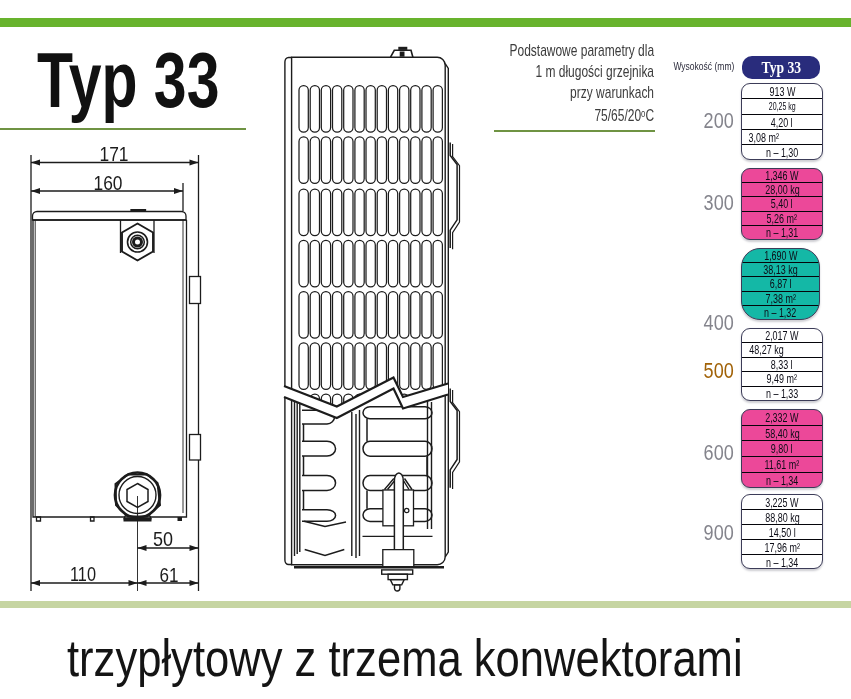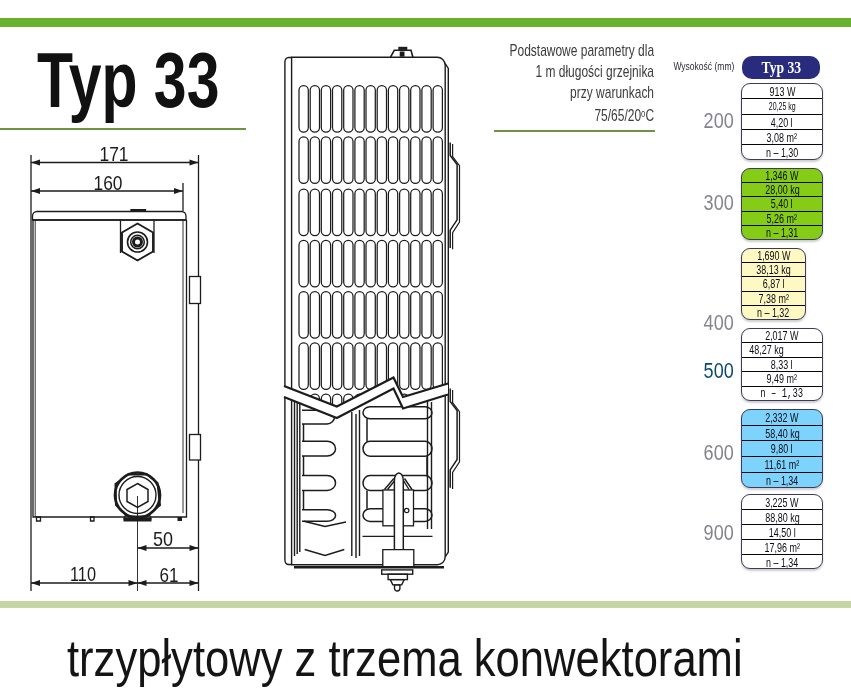--- a/index.html
+++ b/index.html
@@ -203,59 +203,59 @@
 </div>
 
 <div class="abs" style="left:741.8px;top:55.8px;width:78.3px;height:22.8px;background:#292c7c;border-radius:10px;color:#ffffff;font-family:'Liberation Serif',serif;font-weight:bold;font-size:17.5px;text-align:center;line-height:23px;"><span class="cx" style="transform:scaleX(0.78);transform-origin:50% 0;">Typ 33</span></div>
 
 <div class="abs lab" style="left:654px;top:108.4px;width:80px;text-align:right;font-size:22px;color:#84848c;"><span class="cx" style="transform:scaleX(0.82);transform-origin:100% 0;">200</span></div>
 
 <div class="abs lab" style="left:654px;top:189.7px;width:80px;text-align:right;font-size:22px;color:#84848c;"><span class="cx" style="transform:scaleX(0.82);transform-origin:100% 0;">300</span></div>
 
 <div class="abs lab" style="left:654px;top:269.8px;width:80px;text-align:right;font-size:22px;color:#84848c;margin-top:40px;"><span class="cx" style="transform:scaleX(0.82);transform-origin:100% 0;">400</span></div>
 
-<div class="abs lab" style="left:654px;top:358.4px;width:80px;text-align:right;font-size:22px;color:#0c4a6e;"><span class="cx" style="transform:scaleX(0.82);transform-origin:100% 0;">500</span></div>
+<div class="abs lab" style="left:654px;top:358.4px;width:80px;text-align:right;font-size:22px;color:#a16207;"><span class="cx" style="transform:scaleX(0.82);transform-origin:100% 0;">500</span></div>
 
 <div class="abs lab" style="left:654px;top:439.5px;width:80px;text-align:right;font-size:22px;color:#84848c;"><span class="cx" style="transform:scaleX(0.82);transform-origin:100% 0;">600</span></div>
 
 <div class="abs lab" style="left:654px;top:520px;width:80px;text-align:right;font-size:22px;color:#84848c;"><span class="cx" style="transform:scaleX(0.82);transform-origin:100% 0;">900</span></div>
 
 <div class="abs" style="left:741px;top:83px;width:82.3px;height:76.5px;background:#ffffff;border:1.4px solid #3c3c58;border-radius:9px;box-sizing:border-box;box-shadow:0 1.5px 2px rgba(60,60,80,0.25);overflow:hidden;">
 <div style="height:15.30px;line-height:15.30px;text-align:center;font-size:12.8px;color:#0c0c16;border-bottom:1.5px solid #05050a;box-sizing:border-box;"><span class="cx" style="transform:scaleX(0.7);transform-origin:50% 50%;">913 W</span></div>
 <div style="height:15.30px;line-height:15.30px;text-align:center;font-size:10px;color:#0c0c16;border-bottom:1.5px solid #05050a;box-sizing:border-box;"><span class="cx" style="transform:scaleX(0.7);transform-origin:50% 50%;">20,25 kg</span></div>
 <div style="height:15.30px;line-height:15.30px;text-align:center;font-size:12.8px;color:#0c0c16;border-bottom:1.5px solid #05050a;box-sizing:border-box;"><span class="cx" style="transform:scaleX(0.7);transform-origin:50% 50%;">4,20 l</span></div>
-<div style="height:15.30px;line-height:15.30px;text-align:center;font-size:12.8px;color:#0c0c16;border-bottom:1.5px solid #05050a;box-sizing:border-box;"><span class="cx" style="transform:scaleX(0.7);transform-origin:50% 50%;">3,08 m²</span></div>
+<div style="height:15.30px;line-height:15.30px;font-size:12.8px;color:#0c0c16;border-bottom:1.5px solid #05050a;box-sizing:border-box;"><span class="cx" style="transform:scaleX(0.7);transform-origin:50% 50%;">3,08 m²</span></div>
 <div style="height:15.30px;line-height:15.30px;text-align:center;font-size:12.8px;color:#0c0c16;box-sizing:border-box;"><span class="cx" style="transform:scaleX(0.7);transform-origin:50% 50%;">n – 1,30</span></div>
 </div>
 
-<div class="abs" style="left:741px;top:167.5px;width:82.3px;height:72.0px;background:#84cc16;border:1.4px solid #3c3c58;border-radius:9px;box-sizing:border-box;box-shadow:0 1.5px 2px rgba(60,60,80,0.25);overflow:hidden;text-decoration:underline;">
+<div class="abs" style="left:741px;top:167.5px;width:82.3px;height:72.0px;background:#ec4899;border:1.4px solid #3c3c58;border-radius:9px;box-sizing:border-box;box-shadow:0 1.5px 2px rgba(60,60,80,0.25);overflow:hidden;text-decoration:underline;">
 <div style="height:14.40px;line-height:14.40px;text-align:center;font-size:12.8px;color:#0c0c16;border-bottom:1.5px solid #05050a;box-sizing:border-box;"><span class="cx" style="transform:scaleX(0.7);transform-origin:50% 50%;">1,346 W</span></div>
 <div style="height:14.40px;line-height:14.40px;text-align:center;font-size:12.8px;color:#0c0c16;border-bottom:1.5px solid #05050a;box-sizing:border-box;"><span class="cx" style="transform:scaleX(0.7);transform-origin:50% 50%;">28,00 kg</span></div>
 <div style="height:14.40px;line-height:14.40px;text-align:center;font-size:12.8px;color:#0c0c16;border-bottom:1.5px solid #05050a;box-sizing:border-box;"><span class="cx" style="transform:scaleX(0.7);transform-origin:50% 50%;">5,40 l</span></div>
 <div style="height:14.40px;line-height:14.40px;text-align:center;font-size:12.8px;color:#0c0c16;border-bottom:1.5px solid #05050a;box-sizing:border-box;"><span class="cx" style="transform:scaleX(0.7);transform-origin:50% 50%;">5,26 m²</span></div>
 <div style="height:14.40px;line-height:14.40px;text-align:center;font-size:12.8px;color:#0c0c16;box-sizing:border-box;"><span class="cx" style="transform:scaleX(0.7);transform-origin:50% 50%;">n – 1,31</span></div>
 </div>
 
-<div class="abs" style="left:741px;top:247.5px;width:65px;height:72.0px;background:#fef9c3;border:1.4px solid #3c3c58;border-radius:9px;box-sizing:border-box;box-shadow:0 1.5px 2px rgba(60,60,80,0.25);overflow:hidden;">
+<div class="abs" style="left:741px;top:247.5px;width:79px;height:72.0px;background:#14b8a6;border:1.4px solid #3c3c58;border-radius:19px;box-sizing:border-box;box-shadow:0 1.5px 2px rgba(60,60,80,0.25);overflow:hidden;">
 <div style="height:14.40px;line-height:14.40px;text-align:center;font-size:12.8px;color:#0c0c16;border-bottom:1.5px solid #05050a;box-sizing:border-box;"><span class="cx" style="transform:scaleX(0.7);transform-origin:50% 50%;">1,690 W</span></div>
 <div style="height:14.40px;line-height:14.40px;text-align:center;font-size:12.8px;color:#0c0c16;border-bottom:1.5px solid #05050a;box-sizing:border-box;"><span class="cx" style="transform:scaleX(0.7);transform-origin:50% 50%;">38,13 kg</span></div>
 <div style="height:14.40px;line-height:14.40px;text-align:center;font-size:12.8px;color:#0c0c16;border-bottom:1.5px solid #05050a;box-sizing:border-box;"><span class="cx" style="transform:scaleX(0.7);transform-origin:50% 50%;">6,87 l</span></div>
 <div style="height:14.40px;line-height:14.40px;text-align:center;font-size:12.8px;color:#0c0c16;border-bottom:1.5px solid #05050a;box-sizing:border-box;"><span class="cx" style="transform:scaleX(0.7);transform-origin:50% 50%;">7,38 m²</span></div>
 <div style="height:14.40px;line-height:14.40px;text-align:center;font-size:12.8px;color:#0c0c16;box-sizing:border-box;"><span class="cx" style="transform:scaleX(0.7);transform-origin:50% 50%;">n – 1,32</span></div>
 </div>
 
 <div class="abs" style="left:741px;top:327.5px;width:82.3px;height:73.0px;background:#ffffff;border:1.4px solid #3c3c58;border-radius:9px;box-sizing:border-box;box-shadow:0 1.5px 2px rgba(60,60,80,0.25);overflow:hidden;">
 <div style="height:14.60px;line-height:14.60px;text-align:center;font-size:12.8px;color:#0c0c16;border-bottom:1.5px solid #05050a;box-sizing:border-box;"><span class="cx" style="transform:scaleX(0.7);transform-origin:50% 50%;">2,017 W</span></div>
 <div style="height:14.60px;line-height:14.60px;text-align:left;font-size:12.8px;color:#0c0c16;border-bottom:1.5px solid #05050a;box-sizing:border-box;"><span class="cx" style="transform:scaleX(0.7);transform-origin:50% 50%;">48,27 kg</span></div>
 <div style="height:14.60px;line-height:14.60px;text-align:center;font-size:12.8px;color:#0c0c16;border-bottom:1.5px solid #05050a;box-sizing:border-box;"><span class="cx" style="transform:scaleX(0.7);transform-origin:50% 50%;">8,33 l</span></div>
 <div style="height:14.60px;line-height:14.60px;text-align:center;font-size:12.8px;color:#0c0c16;border-bottom:1.5px solid #05050a;box-sizing:border-box;"><span class="cx" style="transform:scaleX(0.7);transform-origin:50% 50%;">9,49 m²</span></div>
-<div style="height:14.60px;line-height:14.60px;text-align:center;font-size:12.8px;color:#0c0c16;box-sizing:border-box;font-family:Liberation Mono, monospace;"><span class="cx" style="transform:scaleX(0.7);transform-origin:50% 50%;">n – 1,33</span></div>
-</div>
-
-<div class="abs" style="left:741px;top:409px;width:82.3px;height:78.5px;background:#7dd3fc;border:1.4px solid #3c3c58;border-radius:9px;box-sizing:border-box;box-shadow:0 1.5px 2px rgba(60,60,80,0.25);overflow:hidden;">
+<div style="height:14.60px;line-height:14.60px;text-align:center;font-size:12.8px;color:#0c0c16;box-sizing:border-box;"><span class="cx" style="transform:scaleX(0.7);transform-origin:50% 50%;">n – 1,33</span></div>
+</div>
+
+<div class="abs" style="left:741px;top:409px;width:82.3px;height:78.5px;background:#ec4899;border:1.4px solid #3c3c58;border-radius:9px;box-sizing:border-box;box-shadow:0 1.5px 2px rgba(60,60,80,0.25);overflow:hidden;">
 <div style="height:15.70px;line-height:15.70px;text-align:center;font-size:12.8px;color:#0c0c16;border-bottom:1.5px solid #05050a;box-sizing:border-box;"><span class="cx" style="transform:scaleX(0.7);transform-origin:50% 50%;">2,332 W</span></div>
 <div style="height:15.70px;line-height:15.70px;text-align:center;font-size:12.8px;color:#0c0c16;border-bottom:1.5px solid #05050a;box-sizing:border-box;"><span class="cx" style="transform:scaleX(0.7);transform-origin:50% 50%;">58,40 kg</span></div>
 <div style="height:15.70px;line-height:15.70px;text-align:center;font-size:12.8px;color:#0c0c16;border-bottom:1.5px solid #05050a;box-sizing:border-box;"><span class="cx" style="transform:scaleX(0.7);transform-origin:50% 50%;">9,80 l</span></div>
 <div style="height:15.70px;line-height:15.70px;text-align:center;font-size:12.8px;color:#0c0c16;border-bottom:1.5px solid #05050a;box-sizing:border-box;"><span class="cx" style="transform:scaleX(0.7);transform-origin:50% 50%;">11,61 m²</span></div>
 <div style="height:15.70px;line-height:15.70px;text-align:center;font-size:12.8px;color:#0c0c16;box-sizing:border-box;"><span class="cx" style="transform:scaleX(0.7);transform-origin:50% 50%;">n – 1,34</span></div>
 </div>
 
 <div class="abs" style="left:741px;top:494px;width:82.3px;height:75.0px;background:#ffffff;border:1.4px solid #3c3c58;border-radius:9px;box-sizing:border-box;box-shadow:0 1.5px 2px rgba(60,60,80,0.25);overflow:hidden;">
 <div style="height:15.00px;line-height:15.00px;text-align:center;font-size:12.8px;color:#0c0c16;border-bottom:1.5px solid #05050a;box-sizing:border-box;"><span class="cx" style="transform:scaleX(0.7);transform-origin:50% 50%;">3,225 W</span></div>
 <div style="height:15.00px;line-height:15.00px;text-align:center;font-size:12.8px;color:#0c0c16;border-bottom:1.5px solid #05050a;box-sizing:border-box;"><span class="cx" style="transform:scaleX(0.7);transform-origin:50% 50%;">88,80 kg</span></div>

